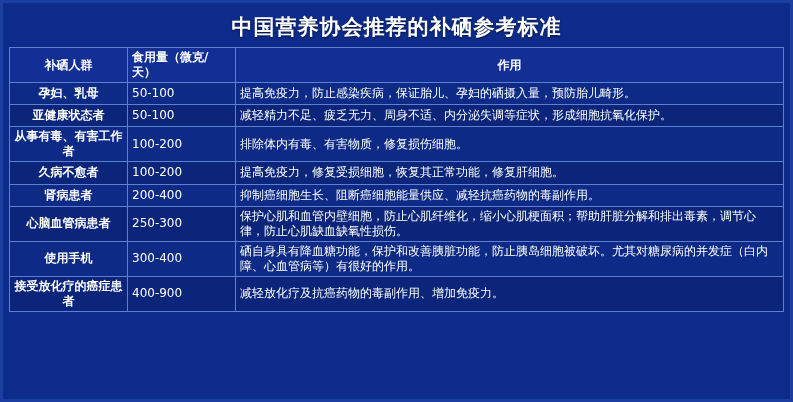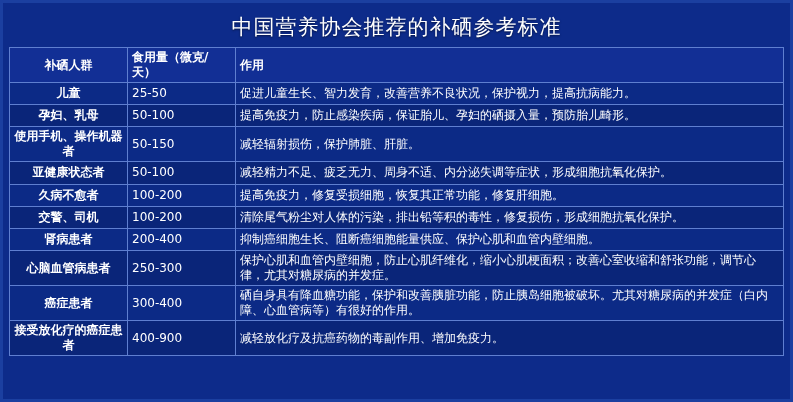--- a/index.html
+++ b/index.html
@@ -24,21 +24,21 @@
     flex-direction: column;
   }
   .title-bar {
     height: 40px;
     min-height: 40px;
     display: flex;
     align-items: center;
     justify-content: center;
     color: #ffffff;
     font-size: 21px;
-    font-weight: normal;
+    font-weight: bold;
     letter-spacing: 1px;
     text-shadow: 0 1px 2px rgba(0,0,0,0.55);
   }
   table.nutri {
     border-collapse: collapse;
     width: 100%;
     table-layout: fixed;
   }
   table.nutri td, table.nutri th {
     border: 1px solid #5f7fd0;
@@ -72,20 +72,21 @@
   .col-dose {
     width: 108px;
     text-align: left;
     font-size: 10px;
   }
   .col-effect {
     text-align: left;
     padding-left: 8px;
   }
   thead th.col-effect {
+    text-align: center;
     padding-left: 4px;
   }
 </style>
 </head>
 <body>
 
 <div class="poster">
 
   <div class="title-bar">
     <span>中国营养协会推荐的补硒参考标准</span>
@@ -94,61 +95,51 @@
   <table class="nutri">
     <thead>
       <tr>
         <th class="col-group">补硒人群</th>
         <th class="col-dose">食用量（微克/天）</th>
         <th class="col-effect">作用</th>
       </tr>
     </thead>
     <tbody>
       <tr>
-        <td class="col-group">儿童</td>
-        <td class="col-dose">25-50</td>
-        <td class="col-effect">促进儿童生长、智力发育，改善营养不良状况，保护视力，提高抗病能力。</td>
-      </tr>
-      <tr>
         <td class="col-group">孕妇、乳母</td>
         <td class="col-dose">50-100</td>
         <td class="col-effect">提高免疫力，防止感染疾病，保证胎儿、孕妇的硒摄入量，预防胎儿畸形。</td>
-      </tr>
-      <tr>
-        <td class="col-group">使用手机、操作机器者</td>
-        <td class="col-dose">50-150</td>
-        <td class="col-effect">减轻辐射损伤，保护肺脏、肝脏。</td>
       </tr>
       <tr>
         <td class="col-group">亚健康状态者</td>
         <td class="col-dose">50-100</td>
         <td class="col-effect">减轻精力不足、疲乏无力、周身不适、内分泌失调等症状，形成细胞抗氧化保护。</td>
       </tr>
       <tr>
+        <td class="col-group">从事有毒、有害工作者</td>
+        <td class="col-dose">100-200</td>
+        <td class="col-effect">排除体内有毒、有害物质，修复损伤细胞。</td>
+      </tr>
+      <tr>
         <td class="col-group">久病不愈者</td>
         <td class="col-dose">100-200</td>
         <td class="col-effect">提高免疫力，修复受损细胞，恢复其正常功能，修复肝细胞。</td>
       </tr>
       <tr>
-        <td class="col-group">交警、司机</td>
-        <td class="col-dose">100-200</td>
-        <td class="col-effect">清除尾气粉尘对人体的污染，排出铅等积的毒性，修复损伤，形成细胞抗氧化保护。</td>
-      </tr>
-      <tr>
         <td class="col-group">肾病患者</td>
         <td class="col-dose">200-400</td>
-        <td class="col-effect">抑制癌细胞生长、阻断癌细胞能量供应、保护心肌和血管内壁细胞。</td>
+        <td class="col-effect">抑制癌细胞生长、阻断癌细胞能量供应、减轻抗癌药物的毒副作用。</td>
       </tr>
       <tr>
         <td class="col-group">心脑血管病患者</td>
         <td class="col-dose">250-300</td>
-        <td class="col-effect">保护心肌和血管内壁细胞，防止心肌纤维化，缩小心肌梗面积；改善心室收缩和舒张功能，调节心律，尤其对糖尿病的并发症。</td>
+        <td class="col-effect">保护心肌和血管内壁细胞，防止心肌纤维化，缩小心肌梗面积；帮助肝脏分解和排出毒素，调节心律，防止心肌缺血缺氧性损伤。</td>
       </tr>
       <tr>
-        <td class="col-group">癌症患者</td>
+        <td class="col-group">使用手机</td>
         <td class="col-dose">300-400</td>
         <td class="col-effect">硒自身具有降血糖功能，保护和改善胰脏功能，防止胰岛细胞被破坏。尤其对糖尿病的并发症（白内障、心血管病等）有很好的作用。</td>
       </tr>
       <tr>
         <td class="col-group">接受放化疗的癌症患者</td>
         <td class="col-dose">400-900</td>
         <td class="col-effect">减轻放化疗及抗癌药物的毒副作用、增加免疫力。</td>
       </tr>
     </tbody>
   </table>

